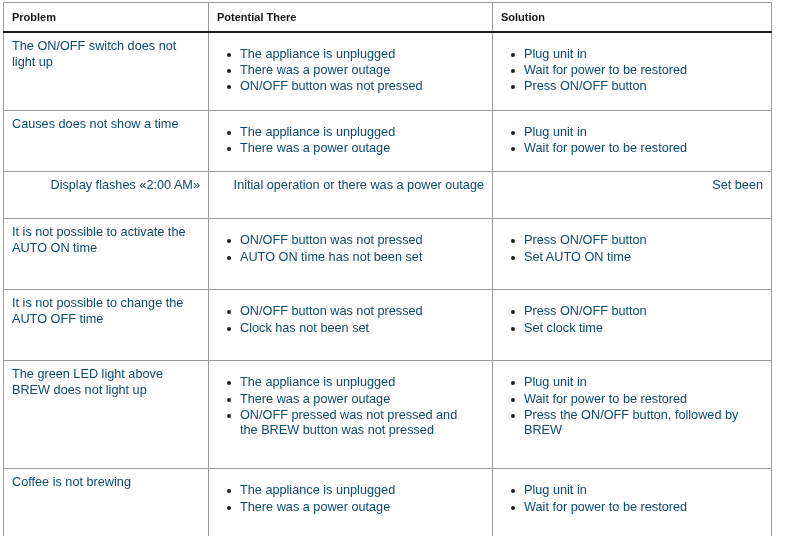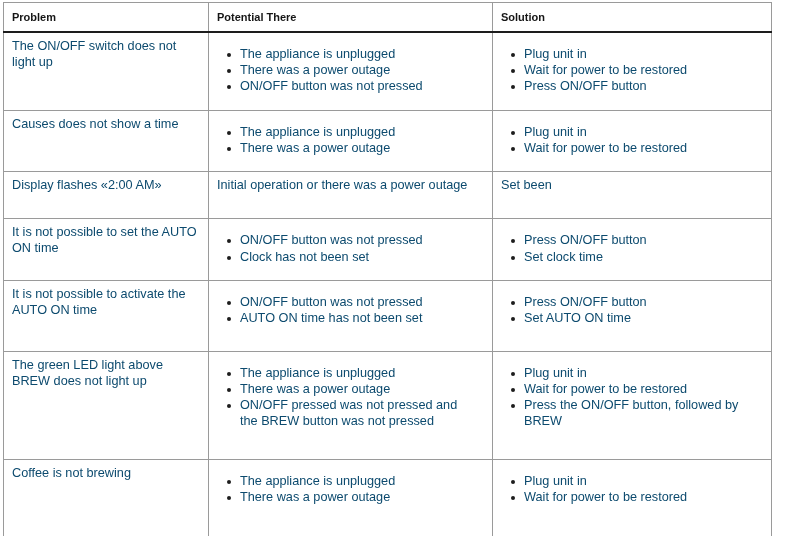--- a/index.html
+++ b/index.html
@@ -80,21 +80,21 @@
   }
 
   p.cell-text {
     margin: 0;
     line-height: 15.6px;
   }
 
   
   tr[data-row="r1"] td { height: 56px; }
   tr[data-row="r2"] td { height: 41px; }
-  tr[data-row="r3"] td { height: 33px; }
+  tr[data-row="r3"] td { height: 33px; text-align: right; }
   tr[data-row="r4"] td { height: 41px; }
   tr[data-row="r5"] td { height: 57px; }
   tr[data-row="r6"] td { height: 57px; }
   tr[data-row="r7"] td { height: 94px; }
   tr[data-row="r8"] td { height: 64px; }
 </style>
 </head>
 <body>
 
 <div class="table-wrap">
@@ -152,51 +152,51 @@
           <td>
             <p class="cell-text">Display flashes «2:00 AM»</p>
           </td>
           <td>
             <p class="cell-text">Initial operation or there was a power outage</p>
           </td>
           <td>
             <p class="cell-text">Set been</p>
           </td>
         </tr>
-        <tr data-row="r4">
-          <td>
-            <p class="cell-text">It is not possible to set the AUTO ON time</p>
+        <tr data-row="r5">
+          <td>
+            <p class="cell-text">It is not possible to activate the AUTO ON time</p>
+          </td>
+          <td>
+            <ul class="cell-list">
+              <li>ON/OFF button was not pressed</li>
+              <li>AUTO ON time has not been set</li>
+            </ul>
+          </td>
+          <td>
+            <ul class="cell-list">
+              <li>Press ON/OFF button</li>
+              <li>Set AUTO ON time</li>
+            </ul>
+          </td>
+        </tr>
+        <tr data-row="r6">
+          <td>
+            <p class="cell-text">It is not possible to change the AUTO OFF time</p>
           </td>
           <td>
             <ul class="cell-list">
               <li>ON/OFF button was not pressed</li>
               <li>Clock has not been set</li>
             </ul>
           </td>
           <td>
             <ul class="cell-list">
               <li>Press ON/OFF button</li>
               <li>Set clock time</li>
-            </ul>
-          </td>
-        </tr>
-        <tr data-row="r5">
-          <td>
-            <p class="cell-text">It is not possible to activate the AUTO ON time</p>
-          </td>
-          <td>
-            <ul class="cell-list">
-              <li>ON/OFF button was not pressed</li>
-              <li>AUTO ON time has not been set</li>
-            </ul>
-          </td>
-          <td>
-            <ul class="cell-list">
-              <li>Press ON/OFF button</li>
-              <li>Set AUTO ON time</li>
             </ul>
           </td>
         </tr>
         <tr data-row="r7">
           <td>
             <p class="cell-text">The green LED light above BREW does not light up</p>
           </td>
           <td>
             <ul class="cell-list">
               <li>The appliance is unplugged</li>

